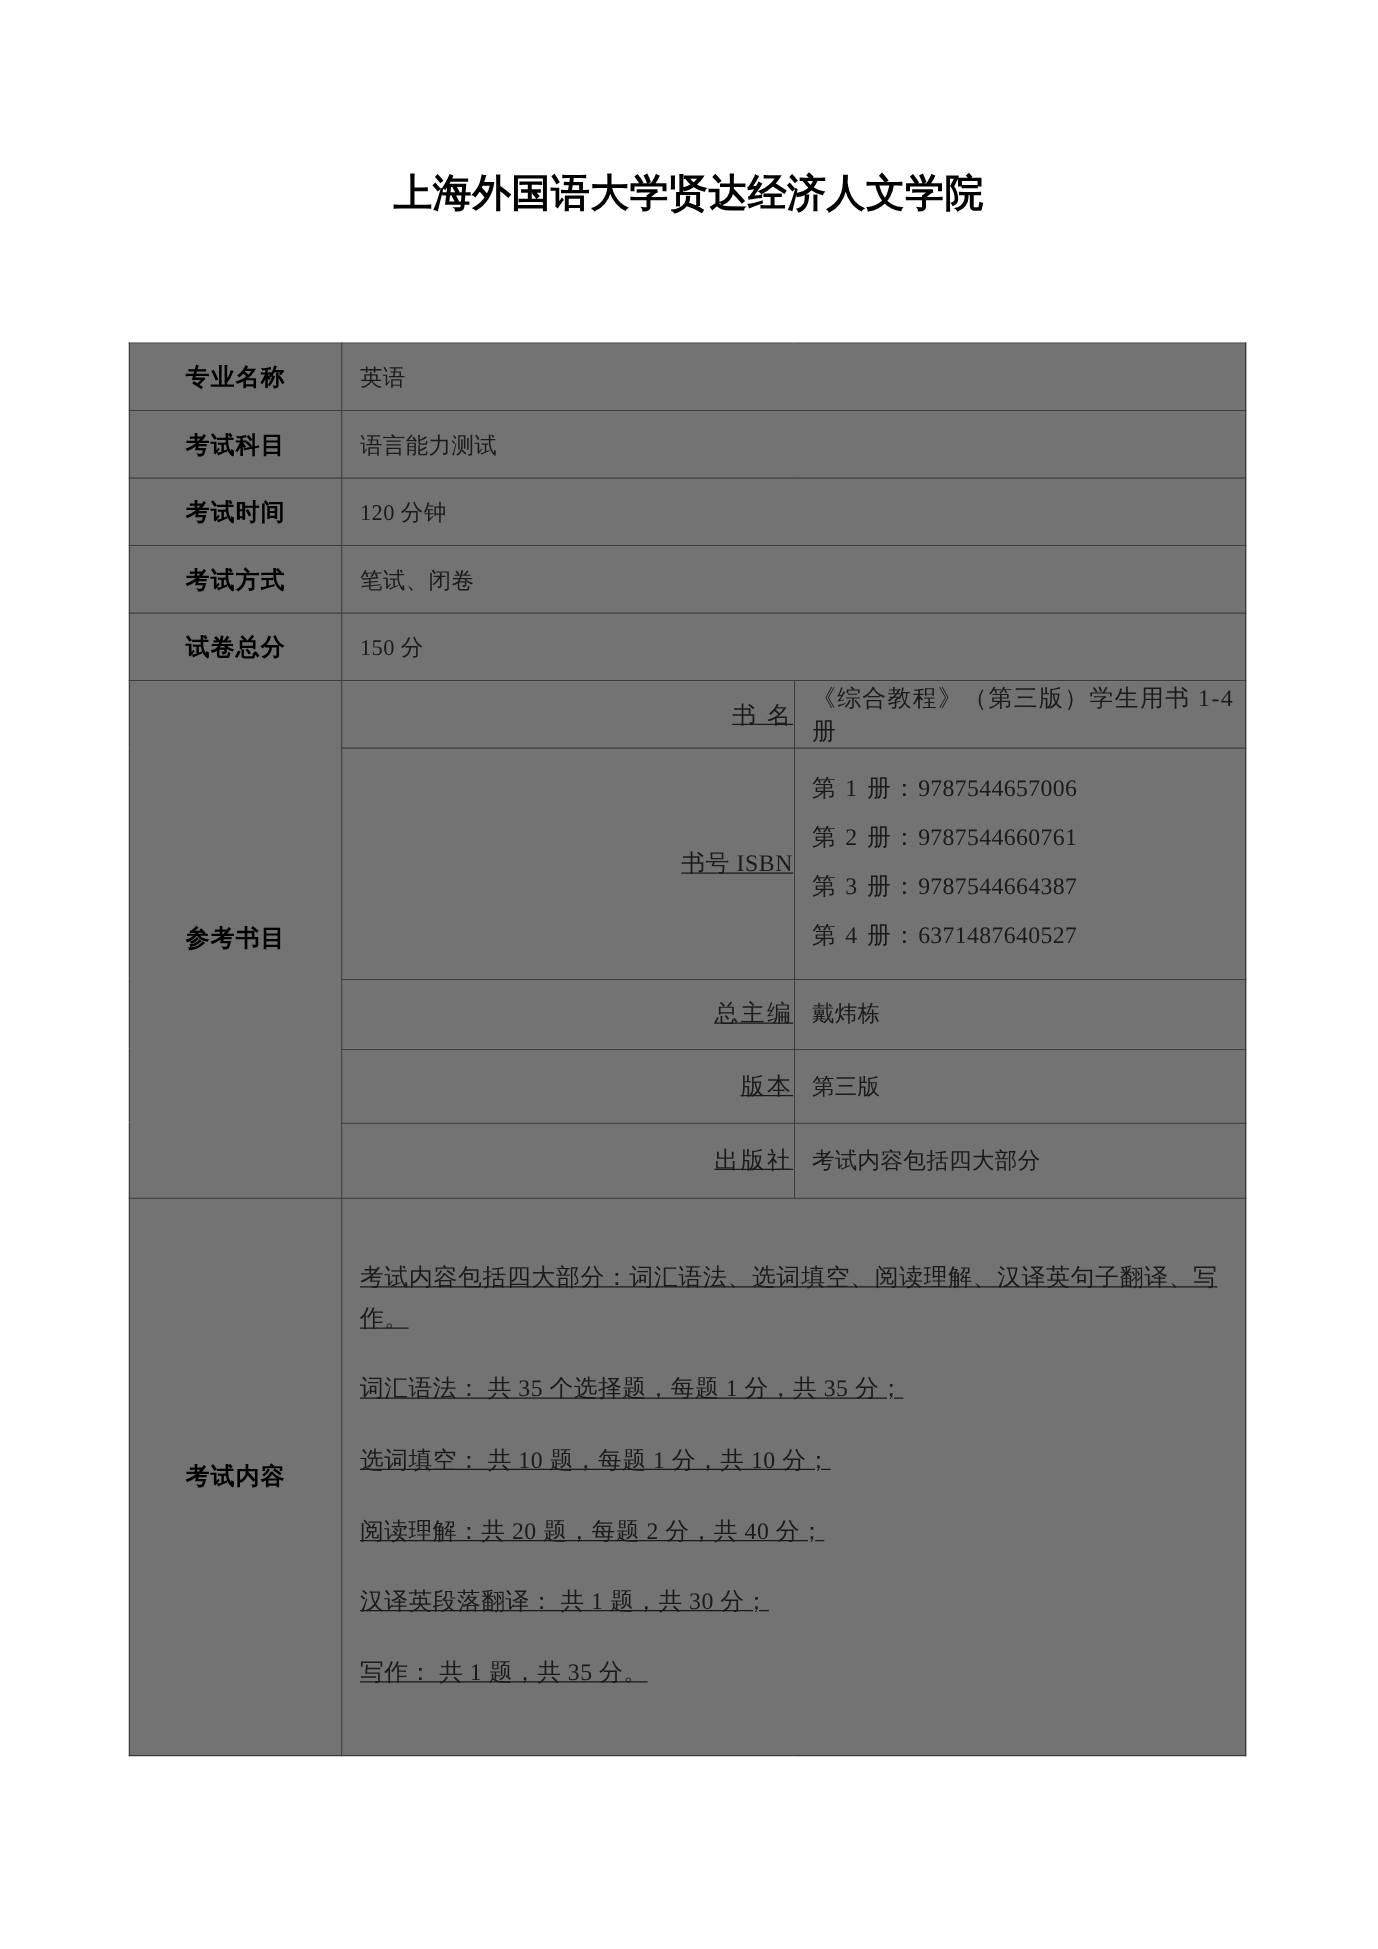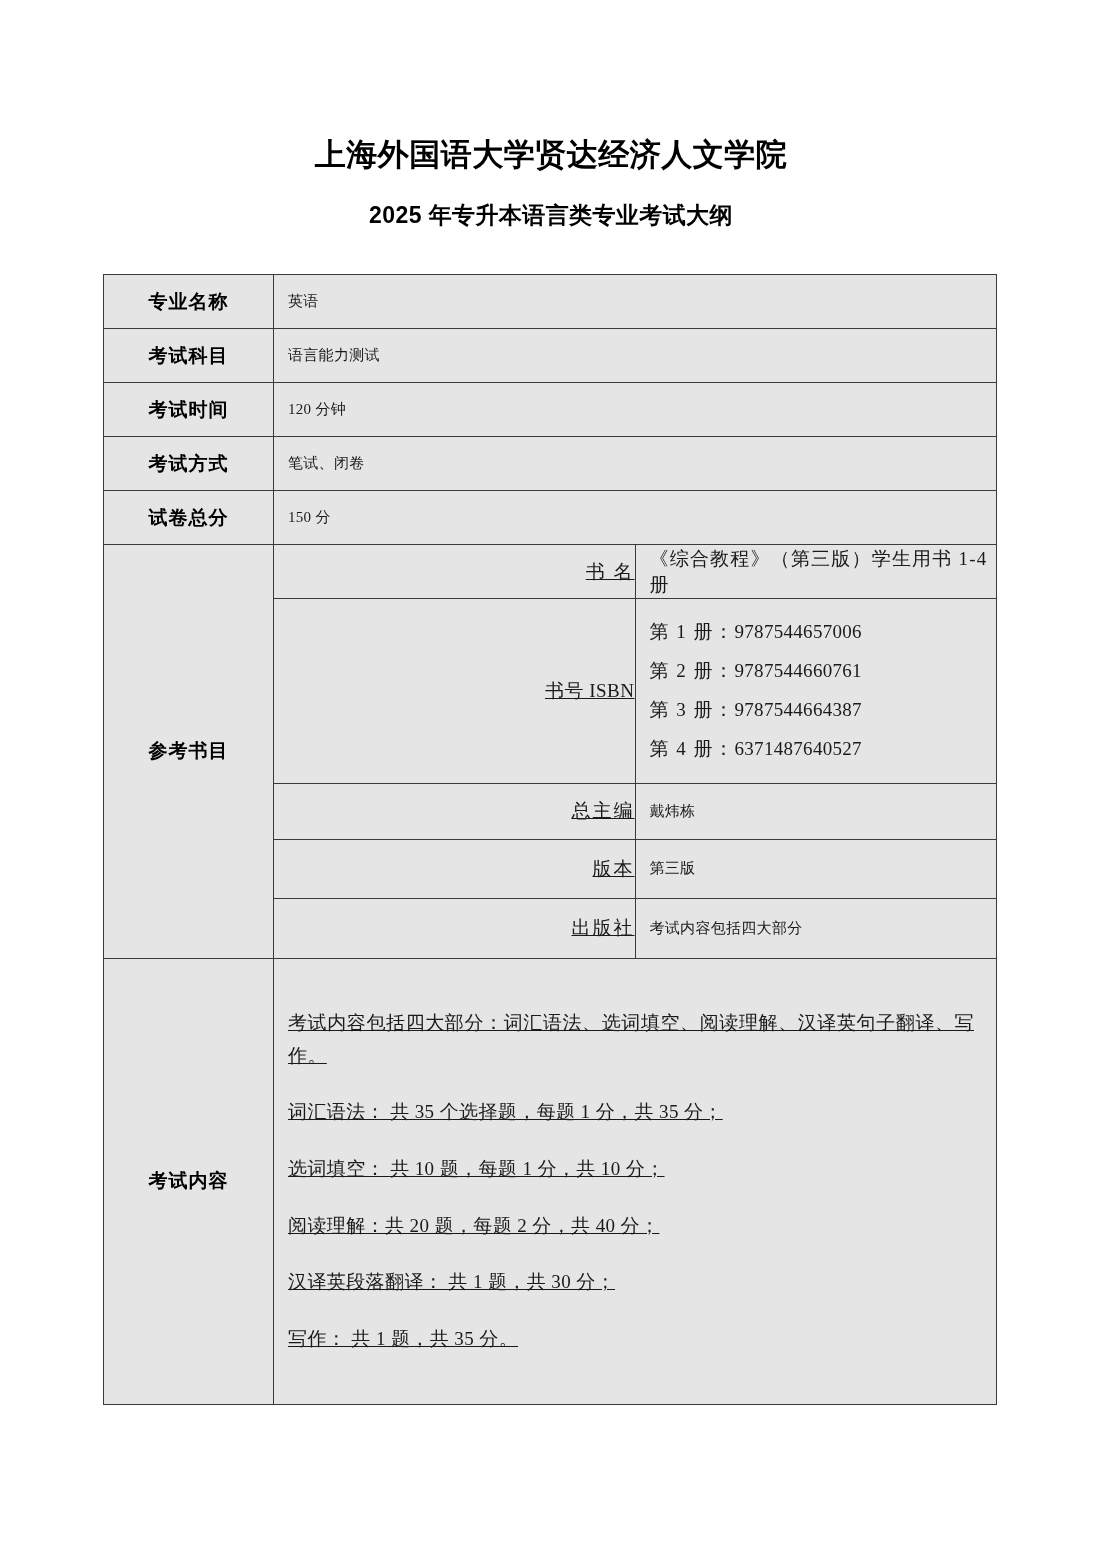--- a/index.html
+++ b/index.html
@@ -55,36 +55,36 @@
     position: absolute;
     left: 103px;
     top: 274px;
     table-layout: fixed;
   }
 
   table.outline td {
     border: 1px solid #3a3a3a;
     padding: 0;
     vertical-align: middle;
-    background: #e5e5e5;
+    background: #737373;
   }
 
   .label-cell {
     width: 169px;
     text-align: center;
     font-family: "Liberation Sans", "DejaVu Sans", sans-serif;
     font-weight: bold;
     font-size: 19px;
     letter-spacing: 1px;
     color: #000;
   }
 
   .value-cell {
     padding-left: 14px !important;
-    font-size: 15px;
+    font-size: 18px;
     letter-spacing: 0.3px;
     color: #1a1a1a;
   }
 
   .row-simple td {
     height: 53px;
   }
 
   .sub-label {
     width: 236px;
@@ -130,21 +130,20 @@
   .content-cell p:last-child { margin-bottom: 0; }
 
   .vmid { vertical-align: middle; margin-top: 48px; }
 </style>
 </head>
 <body>
 
 <div class="page">
 
   <h1 class="doc-title">上海外国语大学贤达经济人文学院</h1>
-  <h2 class="doc-subtitle">2025 年专升本语言类专业考试大纲</h2>
 
   <table class="outline">
     <tbody>
 
       <tr class="row-simple">
         <td class="label-cell">专业名称</td>
         <td class="value-cell" colspan="2">英语</td>
       </tr>
 
       <tr class="row-simple">

